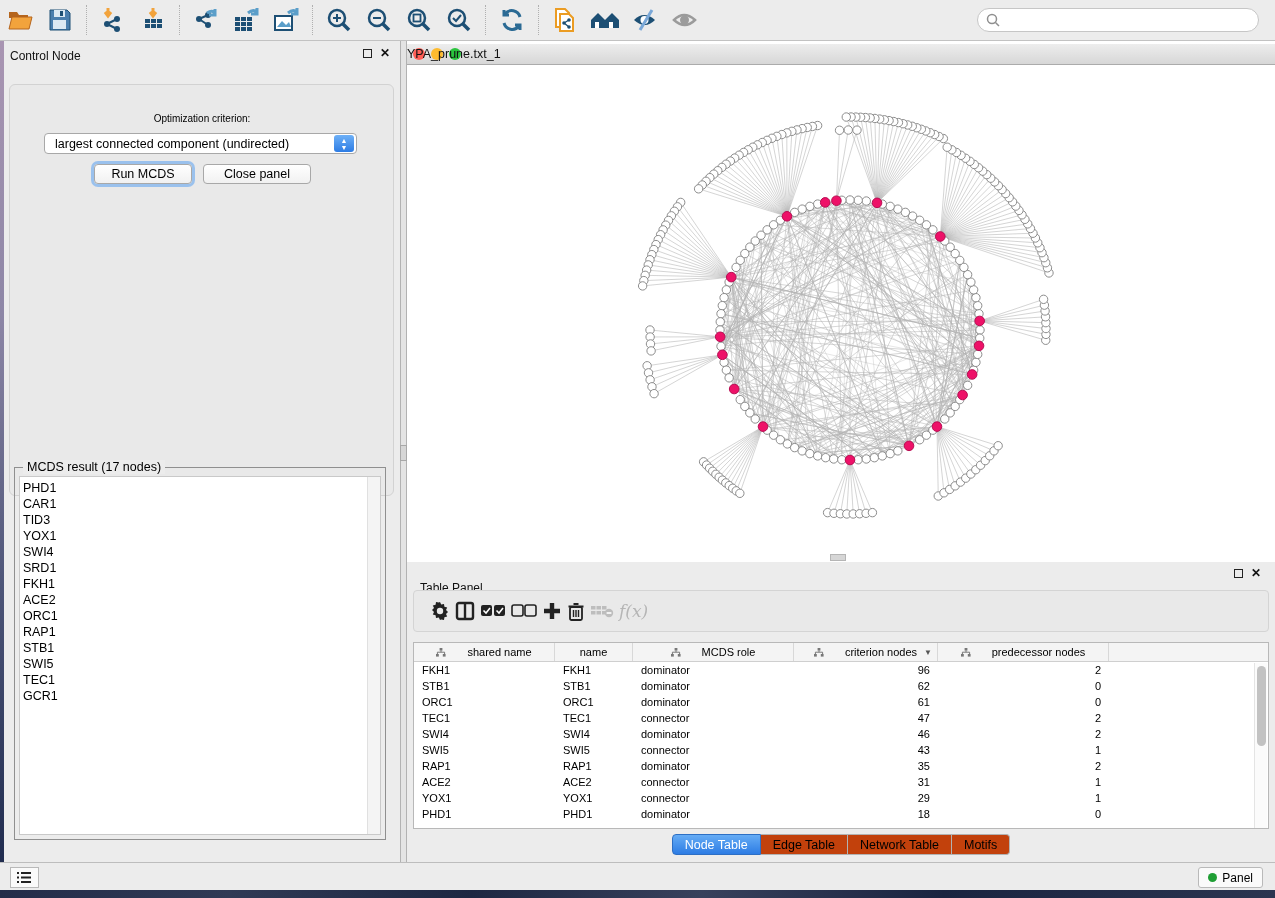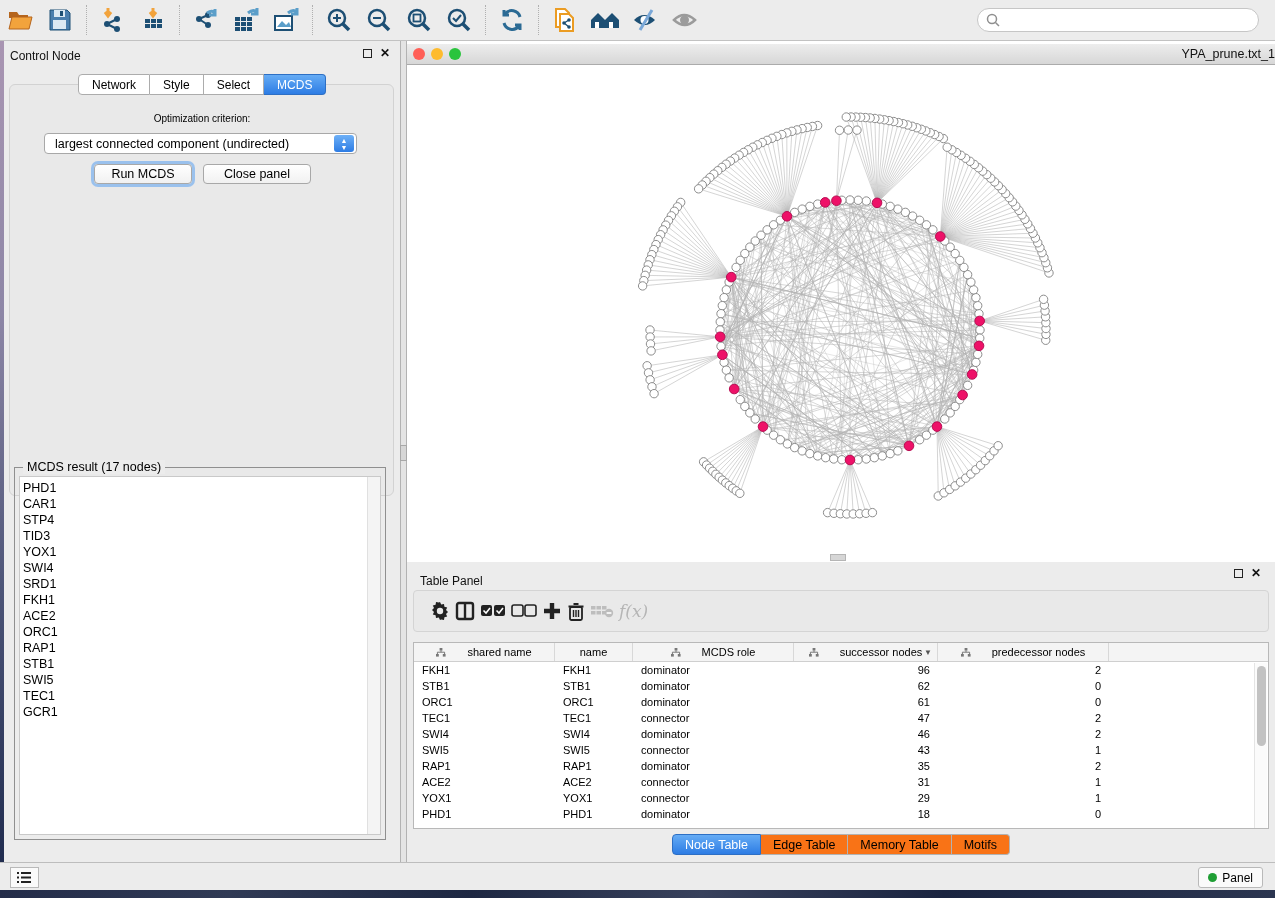--- a/index.html
+++ b/index.html
@@ -47,41 +47,41 @@
 
   
   #v-split { left:400px; top:41px; width:7px; height:821px; background:#e4e4e4; border-left:1px solid #b2b2b2; border-right:1px solid #b2b2b2; }
   #v-handle { position:absolute; left:-1px; top:404px; width:7px; height:16px; background:#d6d6d6; border:1px solid #a8a8a8; }
   #h-handle { left:830px; top:554px; width:16px; height:7px; background:#d6d6d6; border:1px solid #b5b5b5; }
 
   
   #net-region { left:407px; top:41px; width:868px; height:521px; background:#fff; }
   #net-titlebar { position:absolute; left:0; top:3px; width:868px; height:21px; background:linear-gradient(#ededed,#d7d7d7); border-bottom:1px solid #ababab; display:flex; align-items:center; }
   .tl { width:12px; height:12px; border-radius:50%; margin-left:6px; }
-  #net-title { position:absolute; width:100%; text-align:right; font-size:12.5px; color:#111; }
+  #net-title { position:absolute; width:100%; text-align:left; font-size:12.5px; color:#111; }
   #net-canvas { position:absolute; left:0; top:24px; width:868px; height:497px; background:#fff; }
 
   
   #table-panel { left:407px; top:562px; width:868px; height:300px; background:#ececec; }
-  #tp-header { position:absolute; left:13px; top:12px; font-size:12px; color:#111; }
+  #tp-header { position:absolute; left:13px; top:19px; font-size:12px; color:#111; }
   #tp-toolbar { position:absolute; left:6px; top:28px; width:856px; height:42px; background:#e9e9e9; border:1px solid #d4d4d4; border-radius:4px; display:flex; align-items:center; padding-left:16px; gap:5px; }
   .tpi { display:flex; align-items:center; justify-content:center; }
   #fx-label { font-size:17px; font-style:italic; color:#b5b5b5; font-family:"DejaVu Serif", serif; }
   #node-table { position:absolute; left:6px; top:80px; width:856px; height:187px; background:#fff; border:1px solid #b8b8b8; }
   #table-head { display:flex; height:19px; background:#f4f4f4; border-bottom:1px solid #cfcfcf; font-size:11px; color:#000; }
   .th { display:flex; align-items:center; justify-content:center; gap:21px; border-right:1px solid #d8d8d8; position:relative; }
   .th .chev { position:absolute; right:5px; font-size:8px; color:#555; }
   #table-body { font-size:11px; color:#000; }
   .tr { display:flex; height:16px; align-items:center; }
   .td { padding:0 8px; white-space:nowrap; overflow:hidden; }
   .num { text-align:right; }
   #tbl-scroll { position:absolute; right:1px; top:20px; width:13px; height:165px; background:#fbfbfb; border-left:1px solid #e4e4e4; }
   #tbl-thumb { position:absolute; left:2px; top:3px; width:9px; height:80px; background:#c2c2c2; border-radius:5px; }
   #tp-tabs { position:absolute; left:0; top:272px; width:100%; display:flex; justify-content:center; }
-  .tp-tab { height:21px; padding:0 12px; display:flex; align-items:center; font-size:12.5px; background:#f97316; border:1px solid #b2b2b2; border-left:none; color:#000; }
+  .tp-tab { height:21px; padding:0 12px; display:flex; align-items:center; font-size:12.5px; background:#c2410c; border:1px solid #b2b2b2; border-left:none; color:#000; }
   .tp-tab:first-child { border-left:1px solid #b2b2b2; border-radius:4px 0 0 4px; }
   .tp-tab:last-child { border-radius:0 4px 4px 0; }
   .tp-tab.active { background:linear-gradient(#65acf5,#2d7ce4); color:#fff; border-color:#2d6fc4; }
 
   
   #status-bar { left:0; top:862px; width:1275px; height:28px; background:#ececec; border-top:1px solid #bdbdbd; }
   #list-btn { position:absolute; left:10px; top:4px; width:29px; height:21px; background:#fafafa; border:1px solid #b9b9b9; display:flex; align-items:center; justify-content:center; }
   #memory-btn { position:absolute; right:12px; top:4px; height:21px; padding:0 9px; background:#fafafa; border:1px solid #b9b9b9; border-radius:3px; display:flex; align-items:center; gap:5px; font-size:12px; color:#000; }
   #memory-dot { width:9px; height:9px; border-radius:50%; background:#1f9e34; }
 </style>
@@ -239,43 +239,36 @@
 <div id="desk-left" class="abs"></div>
 <div id="desk-bottom" class="abs"></div>
 
 <div id="control-panel" class="abs">
   <div id="cp-header">Control Node</div>
   <div class="panel-btns" style="right:10px;">
     <span class="float-ico"></span>
     <span class="close-ico">✕</span>
   </div>
   <div id="cp-inner"></div>
-  <div id="cp-tabs">
-      <div class="cp-tab">Network</div>
-      <div class="cp-tab">Style</div>
-      <div class="cp-tab">Select</div>
-      <div class="cp-tab active">MCDS</div>
-    </div>
   <div id="opt-label">Optimization criterion:</div>
   <div id="opt-select">
     <span class="sel-text">largest connected component (undirected)</span>
     <span class="stepper">
         <span>▲</span>
         <span>▼</span>
       </span>
   </div>
   <div id="run-btn" class="cp-button">Run MCDS</div>
   <div id="close-btn" class="cp-button">Close panel</div>
   <div id="mcds-fieldset">
     <span id="mcds-legend">MCDS result (17 nodes)</span>
     <div id="mcds-list">
       <div id="mcds-items">
           <div>PHD1</div>
           <div>CAR1</div>
-          <div>STP4</div>
           <div>TID3</div>
           <div>YOX1</div>
           <div>SWI4</div>
           <div>SRD1</div>
           <div>FKH1</div>
           <div>ACE2</div>
           <div>ORC1</div>
           <div>RAP1</div>
           <div>STB1</div>
           <div>SWI5</div>
@@ -1171,21 +1164,21 @@
           </svg>
           <span>MCDS role</span>
         </div>
         <div class="th" style="width: 144px;">
           <svg width="10" height="9" viewBox="0 0 10 9">
             <rect x="3.6" y="0" width="2.8" height="2.6" fill="#777"></rect>
             <rect x="0" y="6" width="2.8" height="2.6" fill="#777"></rect>
             <rect x="6.8" y="6" width="2.8" height="2.6" fill="#777"></rect>
             <path d="M5 2.6 v1.6 M1.4 6 v-1.8 h7.2 V6" stroke="#777" fill="none"></path>
           </svg>
-          <span>successor nodes</span>
+          <span>criterion nodes</span>
           <span class="chev">▼</span>
         </div>
         <div class="th" style="width: 171px; text-align: center;">
           <svg width="10" height="9" viewBox="0 0 10 9">
             <rect x="3.6" y="0" width="2.8" height="2.6" fill="#777"></rect>
             <rect x="0" y="6" width="2.8" height="2.6" fill="#777"></rect>
             <rect x="6.8" y="6" width="2.8" height="2.6" fill="#777"></rect>
             <path d="M5 2.6 v1.6 M1.4 6 v-1.8 h7.2 V6" stroke="#777" fill="none"></path>
           </svg>
           <span>predecessor nodes</span>
@@ -1263,21 +1256,21 @@
           <div class="td num" style="width: 171px;">0</div>
         </div>
       </div>
     <div id="tbl-scroll">
         <div id="tbl-thumb"></div>
       </div>
   </div>
   <div id="tp-tabs">
       <div class="tp-tab active">Node Table</div>
       <div class="tp-tab">Edge Table</div>
-      <div class="tp-tab">Memory Table</div>
+      <div class="tp-tab">Network Table</div>
       <div class="tp-tab">Motifs</div>
     </div>
 </div>
 
 <div id="status-bar" class="abs">
   <div id="list-btn">
     <svg width="15" height="13" viewBox="0 0 15 13">
         <g stroke="#222" stroke-width="2">
           <path d="M4 2 h10 M4 6.5 h10 M4 11 h10"></path>
         </g>

